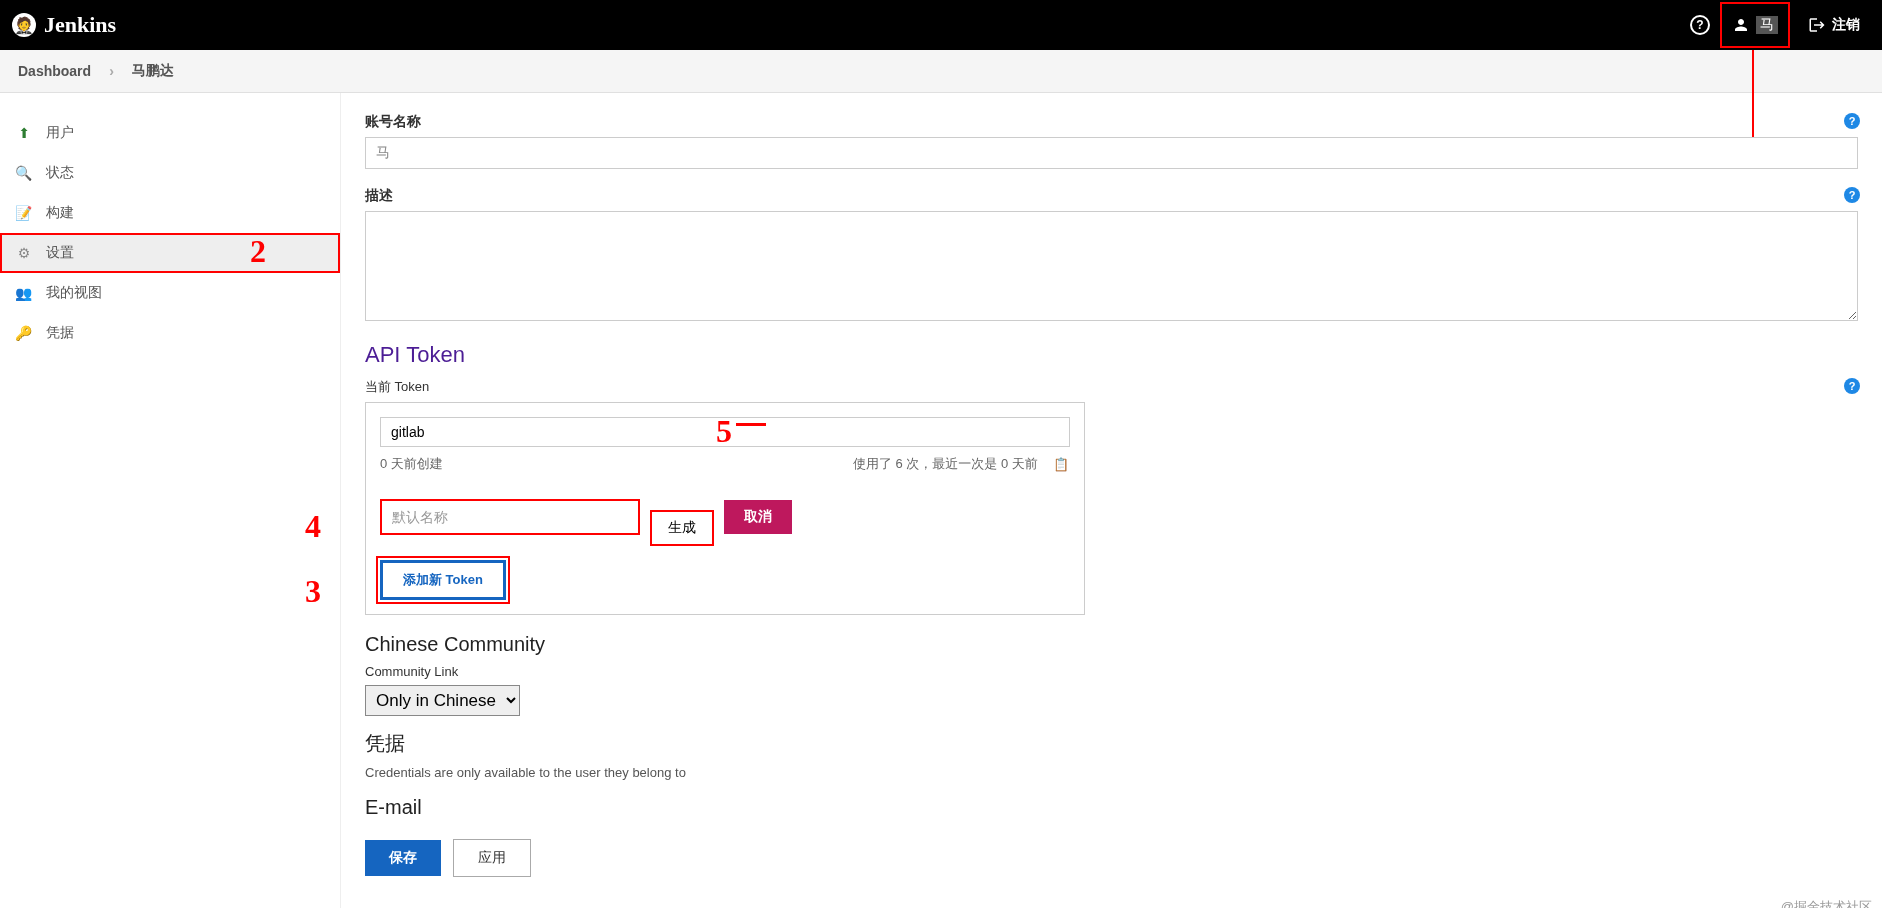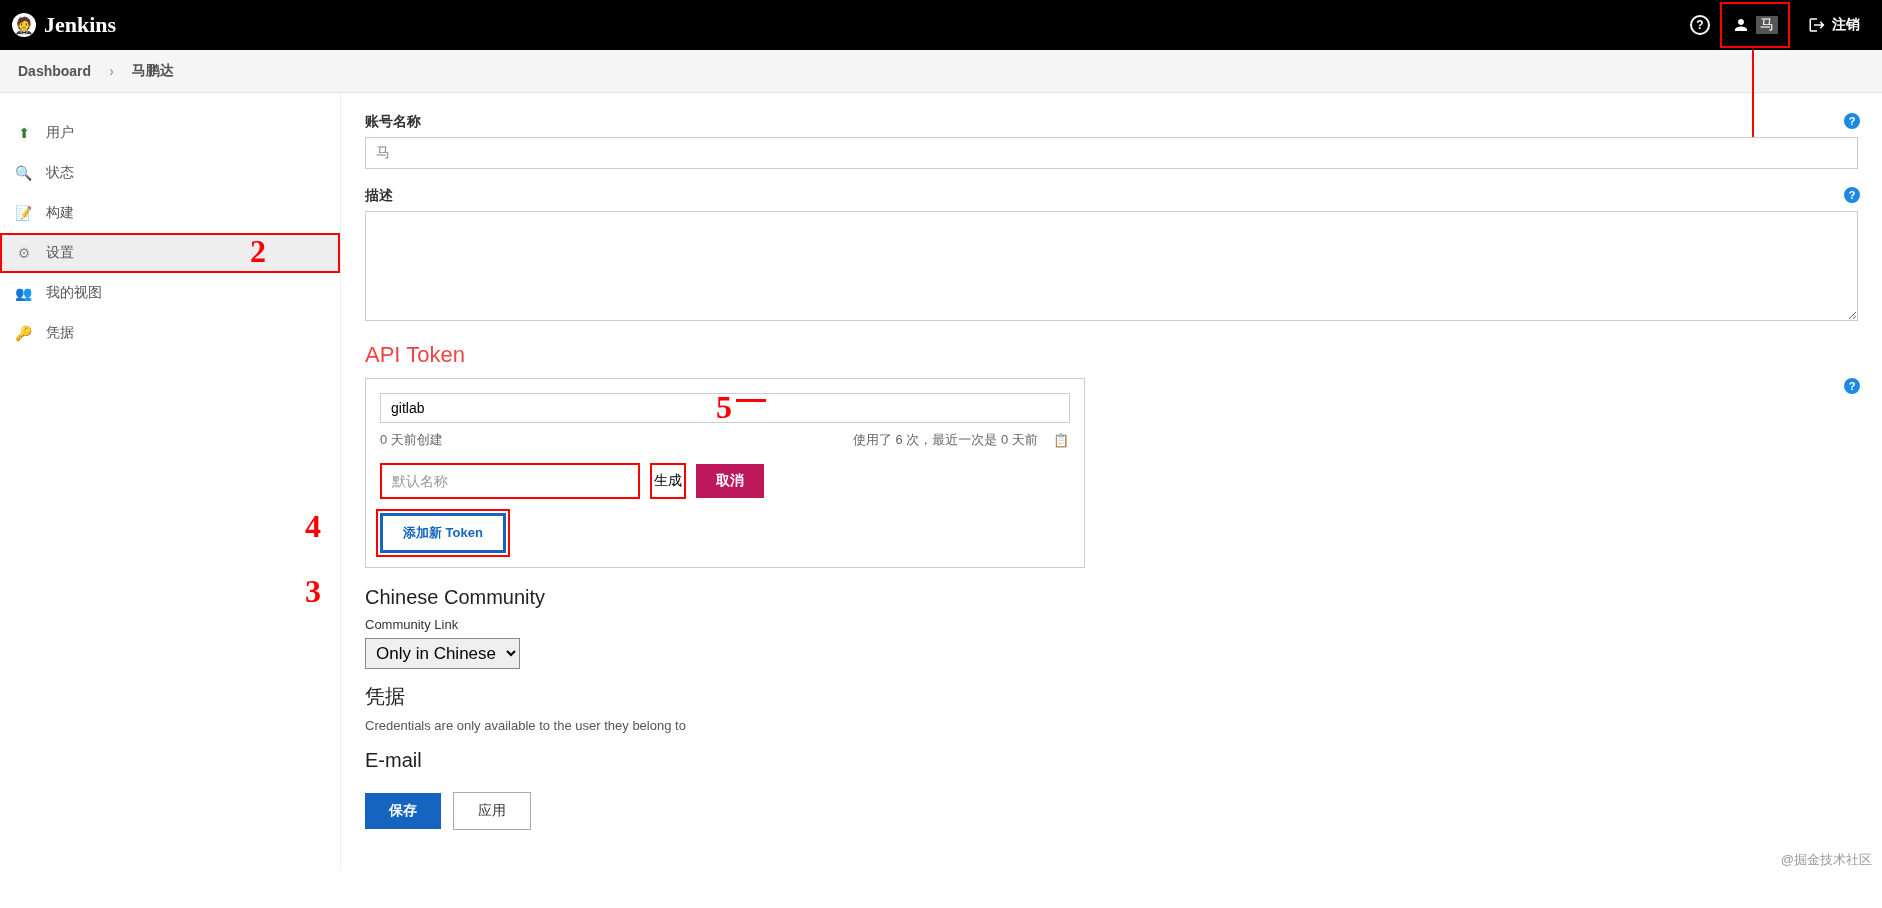--- a/index.html
+++ b/index.html
@@ -36,34 +36,34 @@
     .sidebar-icon { width: 20px; height: 20px; display: flex; align-items: center; justify-content: center; }
     
     
     .main { flex: 1; padding: 20px 24px 40px 24px; border-left: 1px solid #eee; }
     .field-row { margin-bottom: 18px; position: relative; }
     .field-label { font-size: 14px; margin-bottom: 6px; color: #333; font-weight: bold; }
     .field-input { width: 100%; padding: 7px 10px; border: 1px solid #ccc; font-size: 14px; color: #888; }
     .field-textarea { width: 100%; height: 110px; border: 1px solid #ccc; resize: both; }
     .help-q { position: absolute; right: -2px; top: 0; width: 16px; height: 16px; background: #1e88e5; color: #fff; border-radius: 50%; display: flex; align-items: center; justify-content: center; font-size: 11px; font-weight: bold; cursor: pointer; }
     
-    .section-heading { font-size: 22px; font-weight: normal; margin: 18px 0 10px 0; color: #ef4444; }
+    .section-heading { font-size: 22px; font-weight: normal; margin: 18px 0 10px 0; color: #4c1d95; }
     .sub-heading { font-size: 20px; font-weight: normal; margin: 14px 0 8px 0; color: #222; }
     .subfield-label { font-size: 13px; margin-bottom: 6px; color: #333; }
     
     .token-box { border: 1px solid #ccc; padding: 14px; width: 720px; position: relative; }
     .token-box input.existing { width: 100%; padding: 6px 10px; border: 1px solid #ccc; font-size: 14px; margin-bottom: 8px; }
     .token-meta { font-size: 13px; color: #666; display: flex; justify-content: space-between; margin-bottom: 14px; }
     .token-meta-right { display: flex; align-items: center; gap: 16px; }
     .copy-icon { color: #777; cursor: pointer; }
     
     .new-token-row { display: flex; align-items: center; gap: 10px; margin-bottom: 14px; }
     .new-token-input { width: 260px; padding: 8px 10px; border: 2px solid red; font-size: 14px; }
     .new-token-input::placeholder { color: #999; }
-    .btn-gen { padding: 7px 2px; border: 2px solid red; background: #fff; cursor: pointer; font-size: 14px; }
+    .btn-gen { padding: 7px 16px; border: 2px solid red; background: #fff; cursor: pointer; font-size: 14px; margin-top: 23px; }
     .btn-cancel { padding: 8px 20px; background: #be185d; color: #fff; border: none; cursor: pointer; font-size: 14px; font-weight: bold; }
     .btn-add-token { padding: 8px 20px; border: 3px solid #1565c0; outline: 2px solid red; outline-offset: 2px; color: #1565c0; background: #fff; font-weight: bold; cursor: pointer; font-size: 13px; }
     
     .select-box { padding: 4px 6px; border: 1px solid #888; font-size: 17px; }
     .desc-text { font-size: 13px; color: #555; margin: 6px 0 16px 0; }
     
     .btn-save { padding: 9px 24px; background: #1565c0; color: #fff; border: none; cursor: pointer; font-size: 14px; font-weight: bold; margin-right: 8px; }
     .btn-apply { padding: 9px 24px; background: #fff; color: #333; border: 1px solid #aaa; cursor: pointer; font-size: 14px; }
     
     
@@ -143,20 +143,21 @@
     </div>
     
     <div class="field-row">
       <div class="field-label">描述</div>
       <div class="help-q">?</div>
       <textarea class="field-textarea" style=""></textarea>
     </div>
     
     <div class="section-heading">API Token</div>
     <div class="field-row">
+      <div class="subfield-label">当前 Token</div>
       <div class="help-q">?</div>
       <div class="token-box" style="position:relative;">
         <input class="existing" type="text" value="gitlab" style="">
         <div class="token-meta">
           <span>0 天前创建</span>
           <span class="token-meta-right">
             <span>使用了 6 次，最近一次是 0 天前</span>
             <span class="copy-icon">📋</span>
           </span>
         </div>

